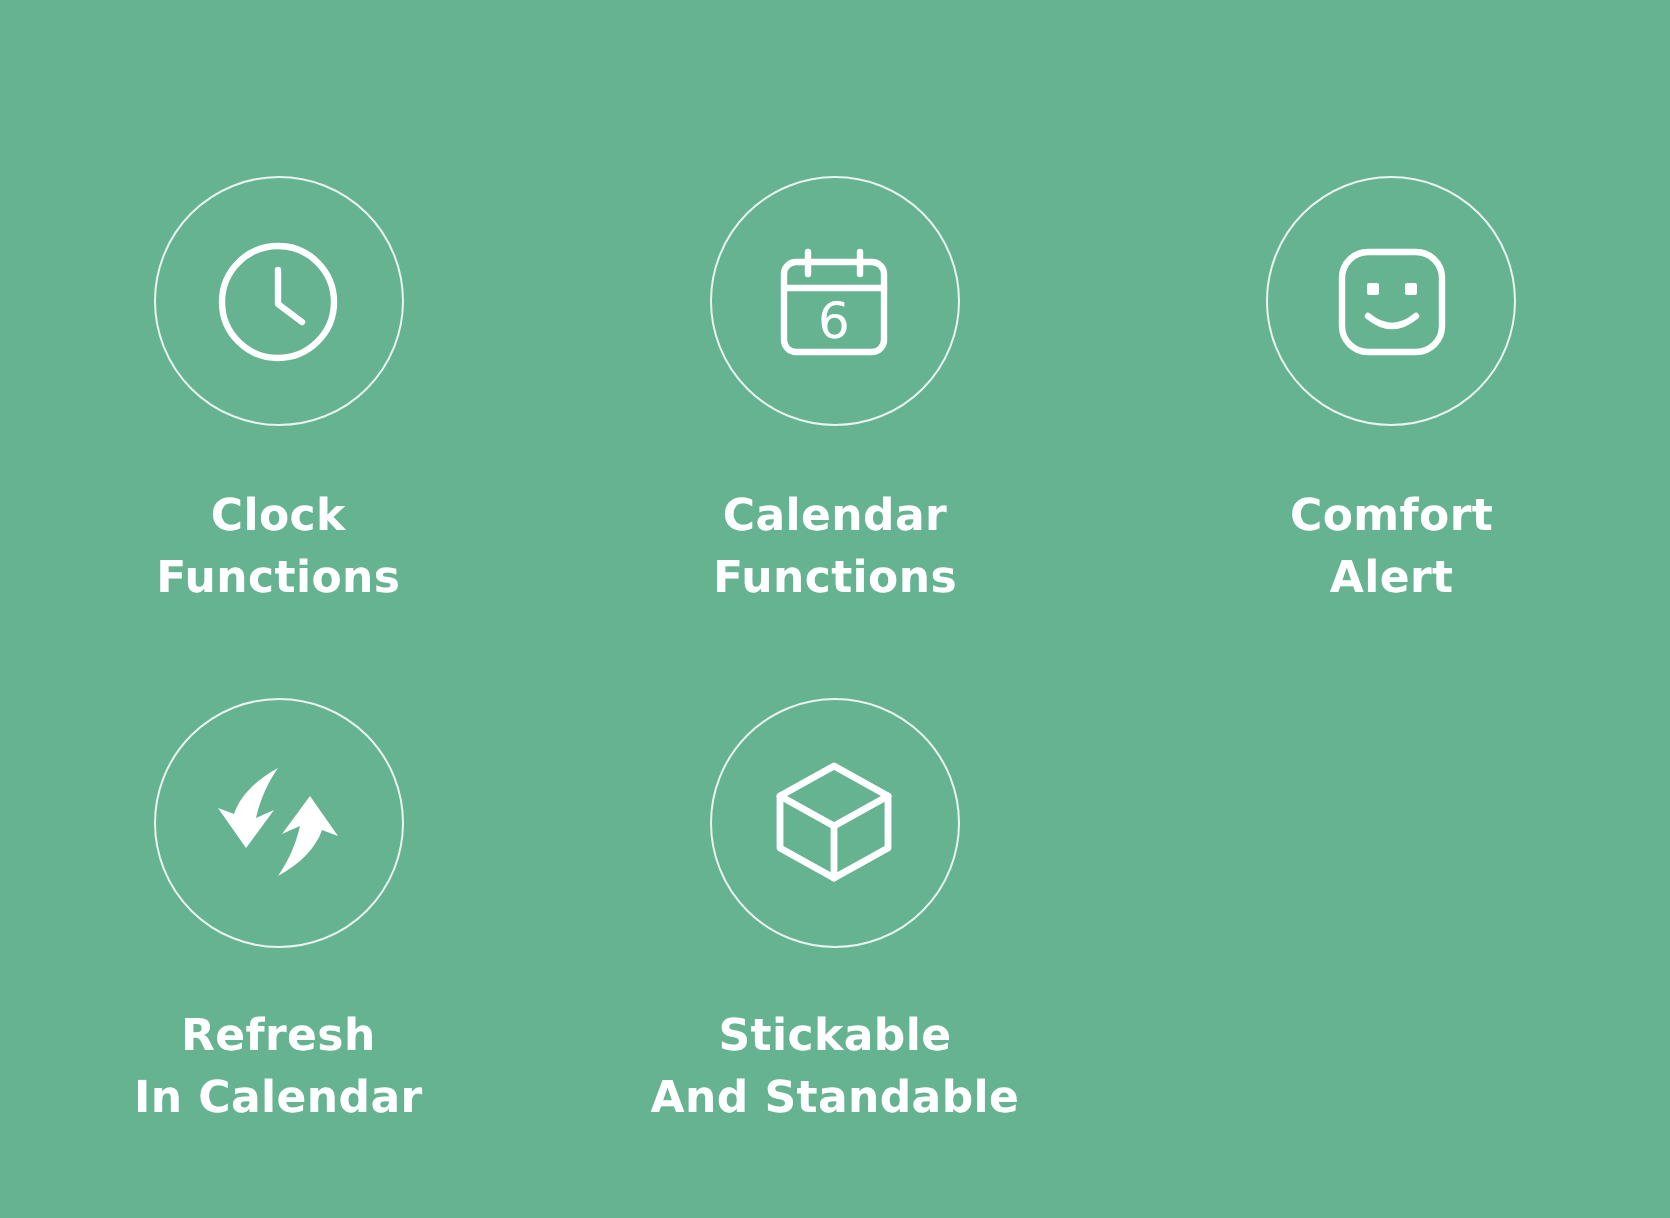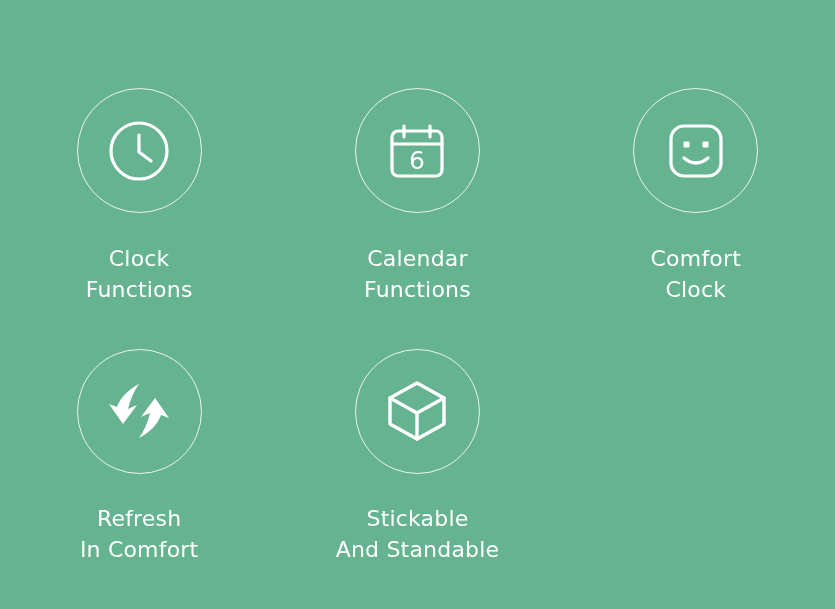--- a/index.html
+++ b/index.html
@@ -56,21 +56,21 @@
 
   .icon-ring svg {
     display: block;
   }
 
   .feature-label {
     margin-top: 30px;
     text-align: center;
     color: #ffffff;
     font-size: 22px;
-    font-weight: 400;
+    font-weight: 700;
     line-height: 1.42;
     letter-spacing: 0.2px;
     white-space: pre-line;
   }
 
   .row-2 .feature-label {
     margin-top: 29px;
   }
 </style>
 </head>
@@ -114,34 +114,34 @@
         <span>
           <svg width="66" height="66" viewBox="0 0 66 66" fill="none" stroke="#ffffff" stroke-width="3.2" stroke-linecap="round" stroke-linejoin="round">
             <rect x="8" y="8" width="50" height="50" rx="13"></rect>
             <rect x="20.5" y="23.5" width="6" height="6" rx="1" fill="#ffffff" stroke="none"></rect>
             <rect x="39.5" y="23.5" width="6" height="6" rx="1" fill="#ffffff" stroke="none"></rect>
             <path d="M21 40 Q33 50 45 40"></path>
           </svg>
         </span>
       </div>
       <div class="feature-label">Comfort
-Clock</div>
+Alert</div>
     </div>
 
     <div class="feature-cell row-2">
       <div class="icon-ring">
         <span>
           <svg width="66" height="66" viewBox="0 0 66 66" fill="#ffffff" stroke="none">
             <path d="M33 6 C22 12 14 20 11 29 L3 26 L17 46 L31 27 L22 31 C24 22 28 13 33 6 Z"></path>
             <path d="M33 60 C44 54 52 46 55 37 L63 40 L49 20 L35 39 L44 35 C42 44 38 53 33 60 Z"></path>
           </svg>
         </span>
       </div>
       <div class="feature-label">Refresh
-In Comfort</div>
+In Calendar</div>
     </div>
 
     <div class="feature-cell row-2">
       <div class="icon-ring">
         <span>
           <svg width="66" height="66" viewBox="0 0 66 66" fill="none" stroke="#ffffff" stroke-width="3.4" stroke-linecap="round" stroke-linejoin="round">
             <path d="M33 5 L60 20 L60 46 L33 61 L6 46 L6 20 Z"></path>
             <path d="M6 20 L33 35 L60 20"></path>
             <path d="M33 35 L33 61"></path>
           </svg>

